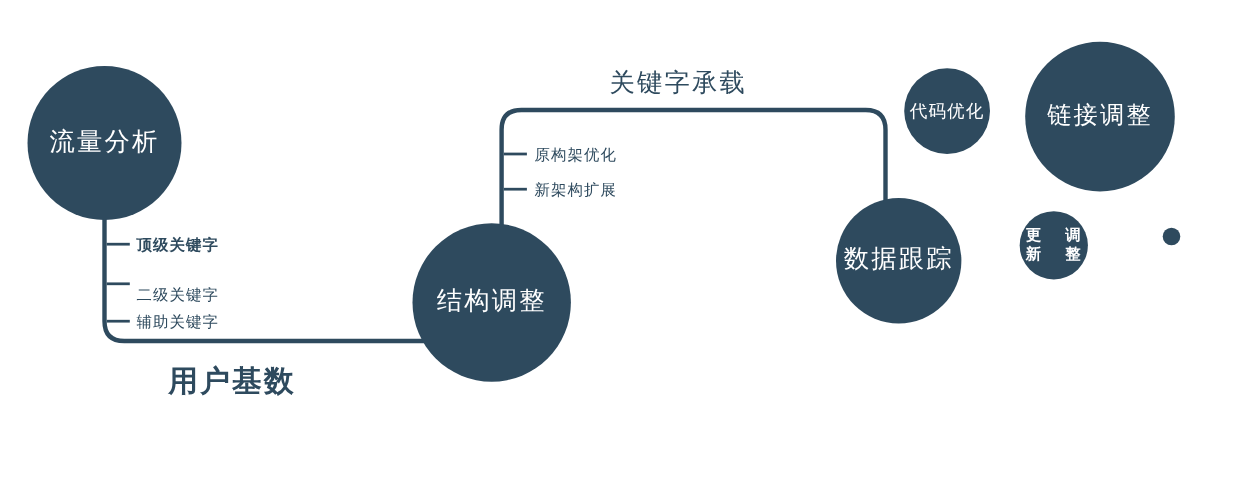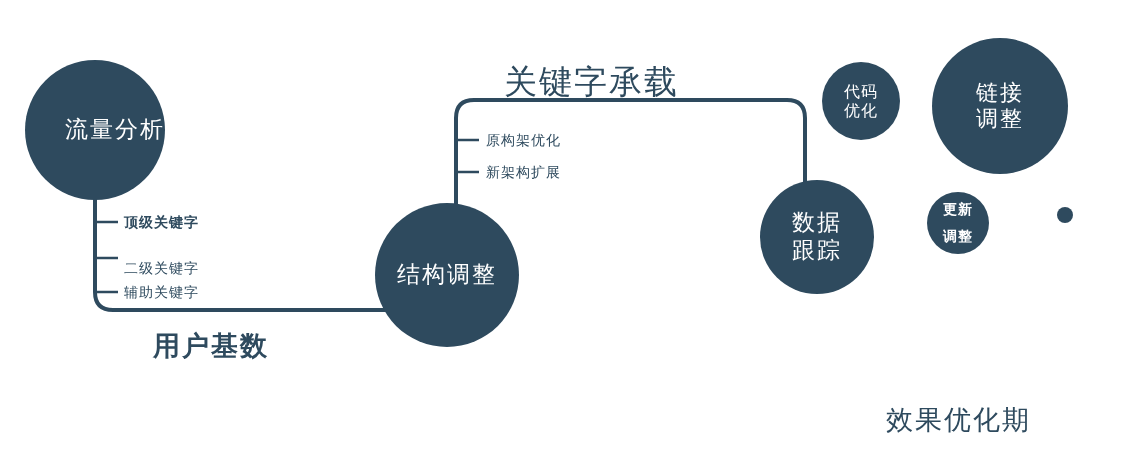--- a/index.html
+++ b/index.html
@@ -21,44 +21,44 @@
     position:absolute;
     left:0;top:0;
     z-index:1;
   }
   .node{
     position:absolute;
     border-radius:50%;
     background:var(--accent);
     color:#ffffff;
     display:flex;
-    flex-direction:column;
+    flex-direction:row;
     align-items:center;
     justify-content:center;
     text-align:center;
     z-index:2;
     line-height:1.2;
     letter-spacing:2px;
   }
-  .node-traffic   {left:25px;  top:60px;  width:140px; height:140px; font-size:23px;align-items:flex-end;}
+  .node-traffic   {left:25px;  top:60px;  width:140px; height:140px; font-size:23px;}
   .node-structure {left:375px; top:203px; width:144px; height:144px; font-size:23px;}
   .node-tracking  {left:760px; top:180px; width:114px; height:114px; font-size:23px;}
   .node-code      {left:822px; top:62px;  width:78px;  height:78px;  font-size:16px; letter-spacing:1px;}
   .node-link      {left:932px; top:38px;  width:136px; height:136px; font-size:22px;}
   .node-update    {left:927px; top:192px; width:62px;  height:62px;  font-size:14px; font-weight:bold; letter-spacing:1px;gap:10px;}
   .node-report    {left:933px; top:255px; width:114px; height:114px; font-size:23px;}
   .node-dot       {left:1057px;top:207px; width:16px;  height:16px;}
   .edge-label{
     position:absolute;
     color:var(--accent);
     z-index:3;
     letter-spacing:2px;
     white-space:nowrap;
   }
-  .label-keyword{left:504px; top:60px;  font-size:33px; font-weight:500;font-family:Liberation Mono, monospace;}
+  .label-keyword{left:554px; top:60px;  font-size:23px; font-weight:500;font-family:Liberation Mono, monospace;}
   .label-userbase{left:153px; top:328px; font-size:27px; font-weight:bold;}
   .label-caption{left:886px; top:402px; font-size:27px; font-weight:500;}
   .branch-label{
     position:absolute;
     color:var(--accent);
     font-size:14px;
     z-index:3;
     white-space:nowrap;
     letter-spacing:1px;
   }
@@ -109,21 +109,20 @@
   <div class="node node-update">
     <span>更新</span>
     <span>调整</span>
   </div>
 
 
   <div class="node node-dot"></div>
 
   <div class="edge-label label-keyword">关键字承载</div>
   <div class="edge-label label-userbase">用户基数</div>
-  <div class="edge-label label-caption">效果优化期</div>
 
   <div class="branch-label b-t1">顶级关键字</div>
   <div class="branch-label b-t2">二级关键字</div>
   <div class="branch-label b-t3">辅助关键字</div>
   <div class="branch-label b-s1">原构架优化</div>
   <div class="branch-label b-s2">新架构扩展</div>
 
 </div>
 
 </body></html>

